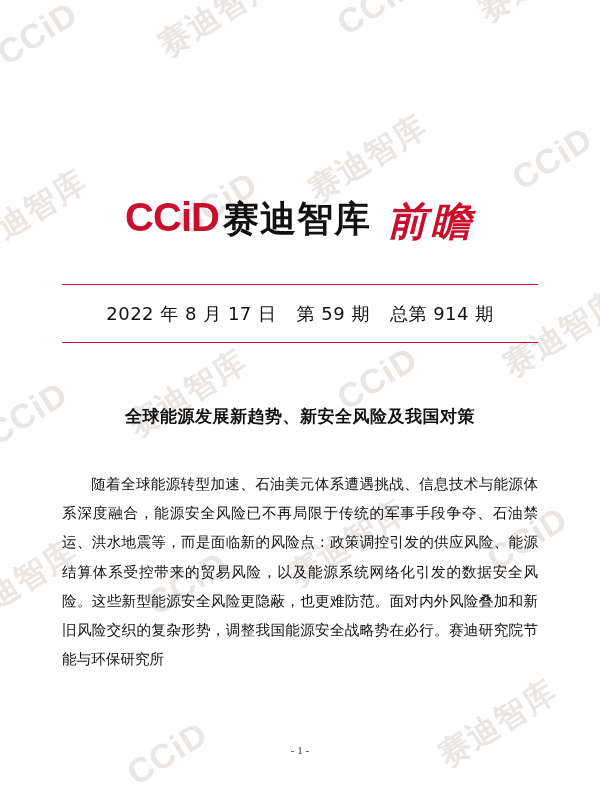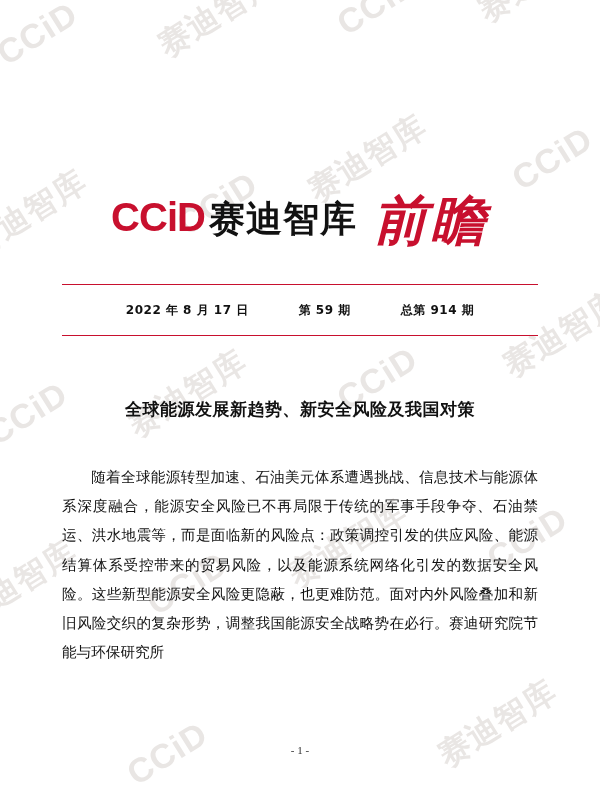--- a/index.html
+++ b/index.html
@@ -74,44 +74,44 @@
   .brand-cjk {
     font-family: "DejaVu Sans", sans-serif;
     font-weight: bold;
     font-size: 36px;
     color: #111111;
     letter-spacing: 1px;
   }
   .brand-script {
     font-family: "DejaVu Sans", sans-serif;
     font-weight: bold;
-    font-size: 54px;
+    font-size: 40px;
     color: #c8102e;
     letter-spacing: 4px;
     font-style: italic;
     line-height: 1;
     position: relative;
     top: 2px;
   }
 
   .rule-top {
     margin-top: 22px;
     border: 0;
     border-top: 1.5px solid #c8102e;
     height: 0;
   }
 
   .issue-line {
     display: flex;
     align-items: center;
     justify-content: center;
-    gap: 50px;
-    font-family: "DejaVu Sans", sans-serif;
-    font-size: 12px;
-    font-weight: bold;
+    gap: 20px;
+    font-family: "DejaVu Sans", sans-serif;
+    font-size: 18px;
+    font-weight: normal;
     color: #111111;
     padding: 9px 0 8px 0;
     letter-spacing: 0.5px;
   }
 
   .rule-bottom {
     border: 0;
     border-top: 1.5px solid #c8102e;
     height: 0;
   }

